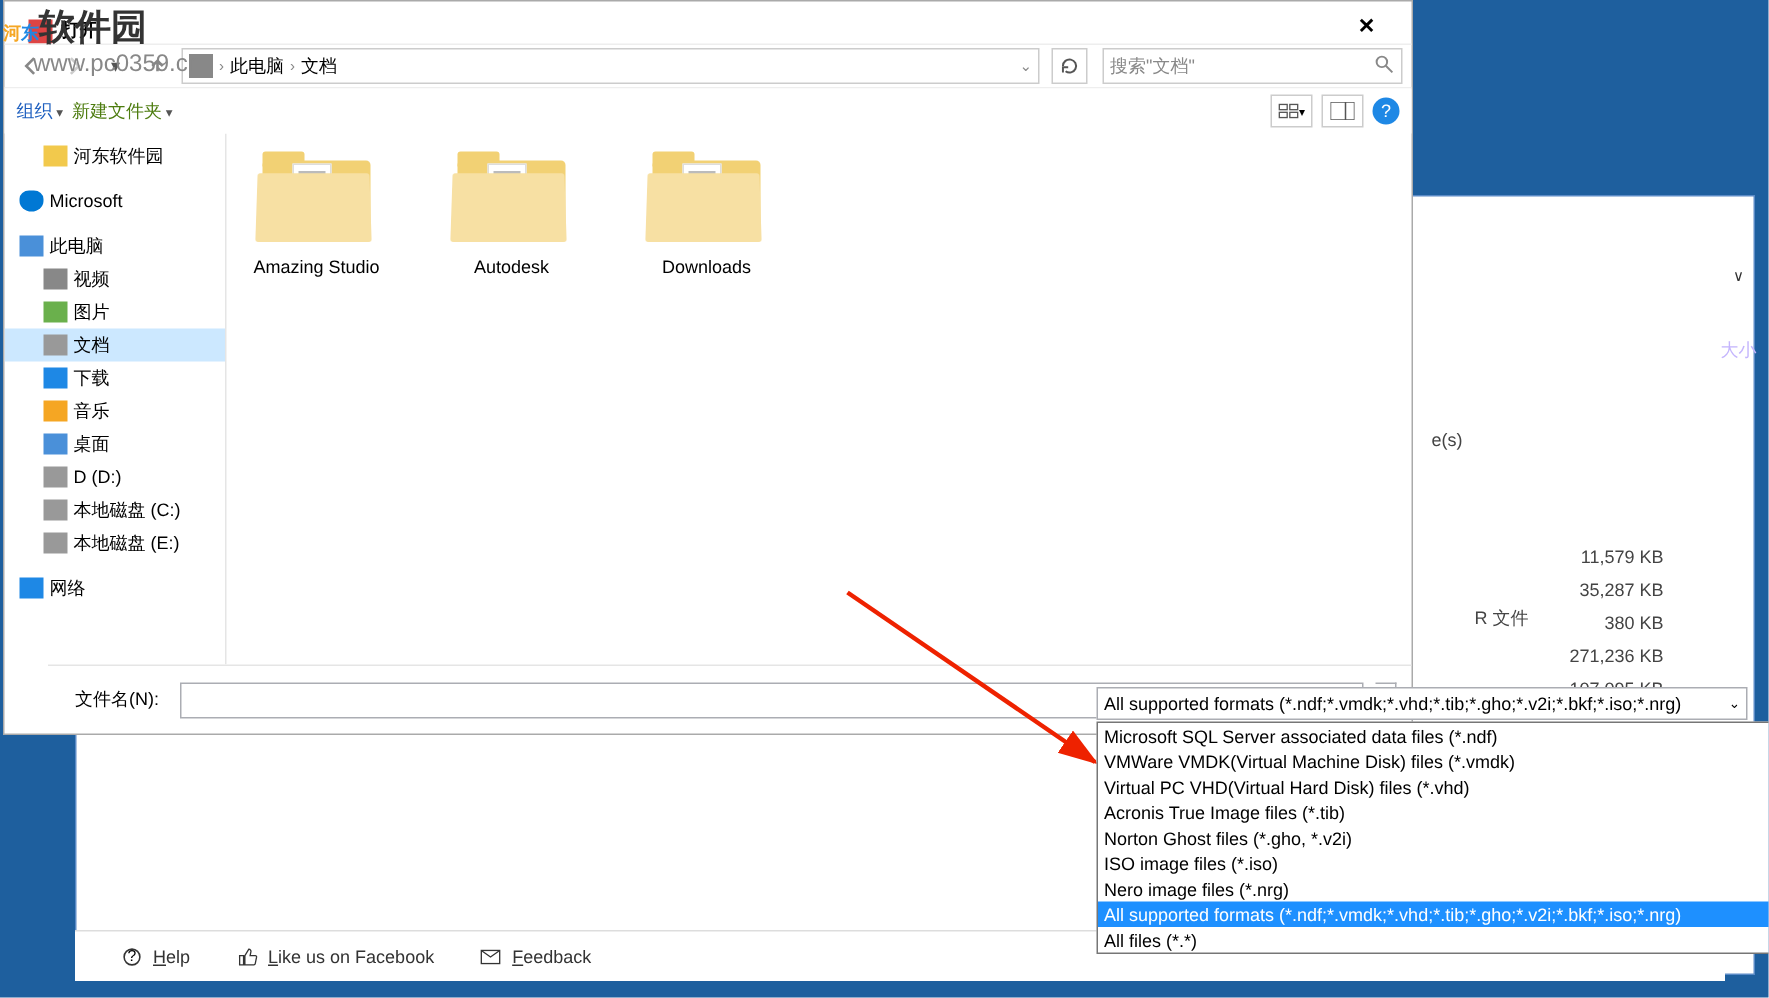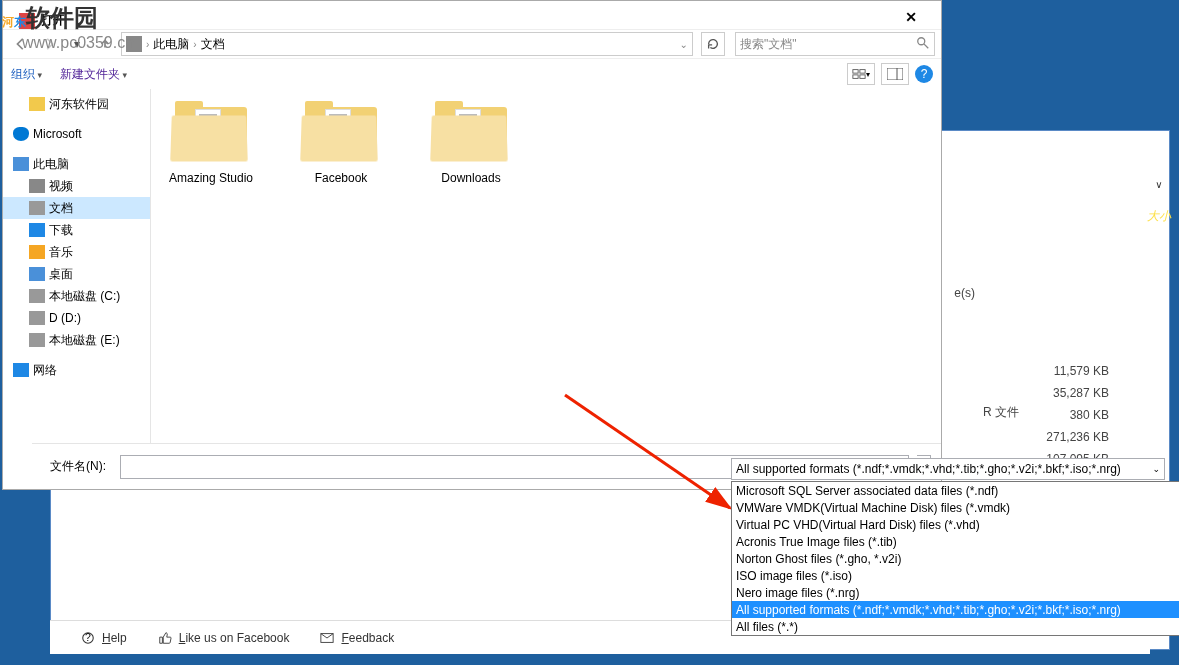--- a/index.html
+++ b/index.html
@@ -17,21 +17,21 @@
   .dlg-nav { display: flex; align-items: center; height: 30px; border-top: 1px solid #eee; border-bottom: 1px solid #eee; padding: 0 6px; gap: 4px; }
   .nav-btn { width: 24px; height: 24px; border: 1px solid transparent; display: flex; align-items: center; justify-content: center; color: #555; }
   .nav-btn svg { width: 14px; height: 14px; }
   .breadcrumb { flex: 1; border: 1px solid #ccc; height: 24px; display: flex; align-items: center; padding: 0 4px; gap: 4px; }
   .bc-ico { width: 16px; height: 16px; background: #888; }
   .bc-sep { color: #888; font-size: 10px; }
   .bc-refresh { width: 24px; height: 24px; border: 1px solid #ccc; margin-left: 4px; display: flex; align-items: center; justify-content: center; }
   .searchbox { width: 200px; height: 24px; border: 1px solid #ccc; margin-left: 6px; display: flex; align-items: center; padding: 0 4px; color: #888; }
   .searchbox .sicon { margin-left: auto; }
   .dlg-toolbar { display: flex; align-items: center; height: 30px; padding: 0 8px; gap: 12px; background: #fff; }
-  .tb-left { display: flex; gap: 18px; }
+  .tb-left { display: flex; gap: 6px; }
   .tb-item { color: #1e5fbf; cursor: pointer; }
   .tb-item::after { content: " ▾"; font-size: 9px; color: #555; }
   .tb-right { margin-left: auto; display: flex; gap: 6px; align-items: center; }
   .tb-ibtn { width: 28px; height: 22px; border: 1px solid #ccc; display: flex; align-items: center; justify-content: center; }
   .help-circle { width: 18px; height: 18px; border-radius: 50%; background: #1e88e5; color: #fff; font-size: 12px; display: flex; align-items: center; justify-content: center; }
 
   .dlg-body { flex: 1; display: flex; overflow: hidden; }
   .tree { width: 148px; border-right: 1px solid #e5e5e5; padding: 4px 0; overflow: hidden; }
   .tree-item { display: flex; align-items: center; height: 22px; padding-left: 10px; gap: 4px; cursor: pointer; white-space: nowrap; }
   .tree-item.active { background: #cce8ff; }
@@ -67,21 +67,21 @@
   .filter-combo .dd { margin-left: auto; font-size: 9px; }
   .filter-list { position: absolute; left: 731px; top: 481px; width: 470px; background: #fff; border: 1px solid #767676; z-index: 30; }
   .filter-list .opt { height: 17px; padding: 0 4px; display: flex; align-items: center; white-space: nowrap; overflow: hidden; cursor: pointer; }
   .filter-list .opt.sel { background: #1e90ff; color: #fff; }
 
   .arrow-annot { position: absolute; left: 560px; top: 390px; z-index: 25; pointer-events: none; }
 
   .bg-window { position: absolute; left: 50px; top: 130px; width: 1120px; height: 520px; background: #fff; border: 1px solid #5a8ac6; z-index: 1; }
   .bg-header-right { position: absolute; right: 8px; top: 175px; display: flex; align-items: center; gap: 14px; color: #333; z-index: 2; }
   .bg-header-right .vdd { width: 24px; height: 18px; display: flex; align-items: center; justify-content: center; font-size: 10px; }
-  .bg-col { position: absolute; right: 8px; top: 208px; color: #fde047; z-index: 2; font-style: italic; }
+  .bg-col { position: absolute; right: 8px; top: 225px; color: #c4b5fd; z-index: 2; }
   .bg-sizes { position: absolute; right: 70px; top: 360px; text-align: right; line-height: 22px; color: #444; z-index: 2; }
   .bg-types { position: absolute; right: 160px; top: 404px; color: #444; z-index: 2; }
   .bg-ext { position: absolute; right: 204px; top: 286px; color: #444; z-index: 2; }
 
   .bottom-bar { position: absolute; left: 50px; top: 620px; width: 1100px; height: 34px; background: #fff; display: flex; align-items: center; gap: 30px; padding: 0 30px; z-index: 3; border-top: 1px solid #ddd; }
   .bb-item { display: flex; align-items: center; gap: 6px; cursor: pointer; color: #333; }
   .bb-item .u { text-decoration: underline; }
   .bb-ico { width: 16px; height: 14px; }
 </style>
 </head>
@@ -154,21 +154,21 @@
             <circle cx="6" cy="6" r="4" fill="none" stroke="#888" stroke-width="1.5"></circle>
             <line x1="9" y1="9" x2="14" y2="14" stroke="#888" stroke-width="1.5"></line>
           </svg>
       </span>
     </div>
   </div>
 
   <div class="dlg-toolbar">
     <div class="tb-left">
       <span class="tb-item">组织</span>
-      <span class="tb-item" style="color:#4c1d95">新建文件夹</span>
+      <span class="tb-item" style="color:#4d7c0f">新建文件夹</span>
     </div>
     <div class="tb-right">
       <div class="tb-ibtn">
         <svg width="14" height="12" viewBox="0 0 16 12">
             <rect x="1" y="1" width="6" height="4" fill="none" stroke="#555"></rect>
             <rect x="9" y="1" width="6" height="4" fill="none" stroke="#555"></rect>
             <rect x="1" y="7" width="6" height="4" fill="none" stroke="#555"></rect>
             <rect x="9" y="7" width="6" height="4" fill="none" stroke="#555"></rect>
           </svg> 
           <span style="font-size:8px">▾</span>
@@ -196,43 +196,47 @@
         </div>
         <div style="height: 8px;"></div>
         <div class="tree-item">
           <span class="tico pc"></span>
           <span>此电脑</span>
         </div>
         <div class="tree-item sub">
           <span class="tico video"></span>
           <span>视频</span>
         </div>
+        <div class="tree-item sub">
+          <span class="tico pic"></span>
+          <span>图片</span>
+        </div>
         <div class="tree-item sub active">
           <span class="tico doc"></span>
           <span>文档</span>
         </div>
         <div class="tree-item sub">
           <span class="tico dl"></span>
           <span>下载</span>
         </div>
         <div class="tree-item sub">
           <span class="tico music"></span>
           <span>音乐</span>
         </div>
         <div class="tree-item sub">
           <span class="tico desktop"></span>
           <span>桌面</span>
         </div>
         <div class="tree-item sub">
           <span class="tico disk"></span>
+          <span>D (D:)</span>
+        </div>
+        <div class="tree-item sub">
+          <span class="tico disk"></span>
           <span>本地磁盘 (C:)</span>
-        </div>
-        <div class="tree-item sub">
-          <span class="tico disk"></span>
-          <span>D (D:)</span>
         </div>
         <div class="tree-item sub">
           <span class="tico disk"></span>
           <span>本地磁盘 (E:)</span>
         </div>
         <div style="height: 8px;"></div>
         <div class="tree-item">
           <span class="tico net"></span>
           <span>网络</span>
         </div>
@@ -247,21 +251,21 @@
           </div>
           <div>Amazing Studio</div>
         </div>
         <div class="folder-item">
           <div class="folder-ico">
             <div class="folder-tab"></div>
             <div class="folder-back"></div>
             <div class="folder-paper"></div>
             <div class="folder-front"></div>
           </div>
-          <div>Facebook</div>
+          <div>Autodesk</div>
         </div>
         <div class="folder-item">
           <div class="folder-ico">
             <div class="folder-tab"></div>
             <div class="folder-back"></div>
             <div class="folder-paper"></div>
             <div class="folder-front"></div>
           </div>
           <div>Downloads</div>
         </div>

